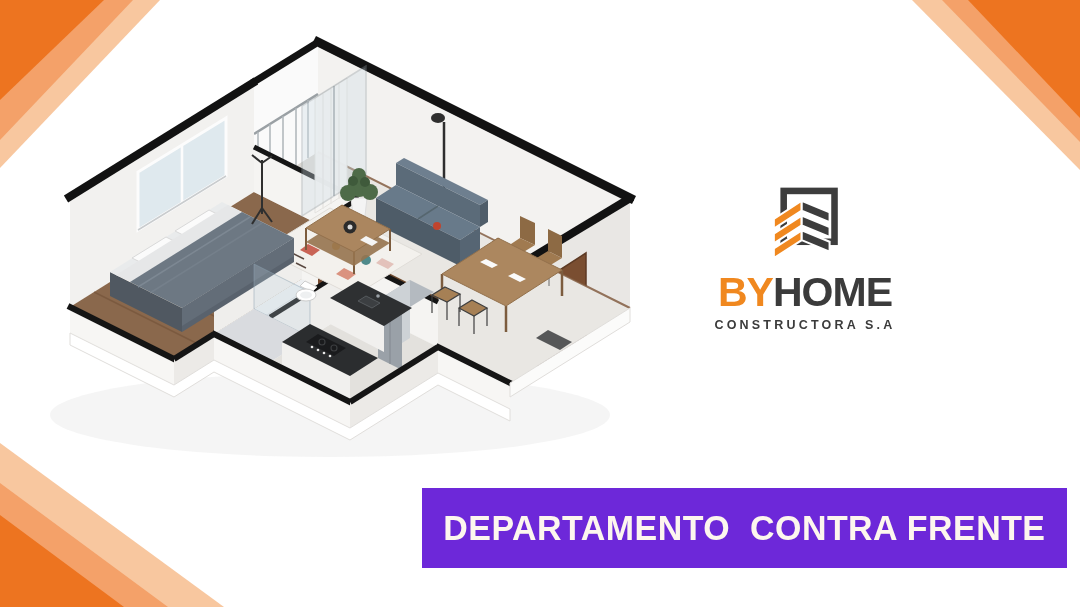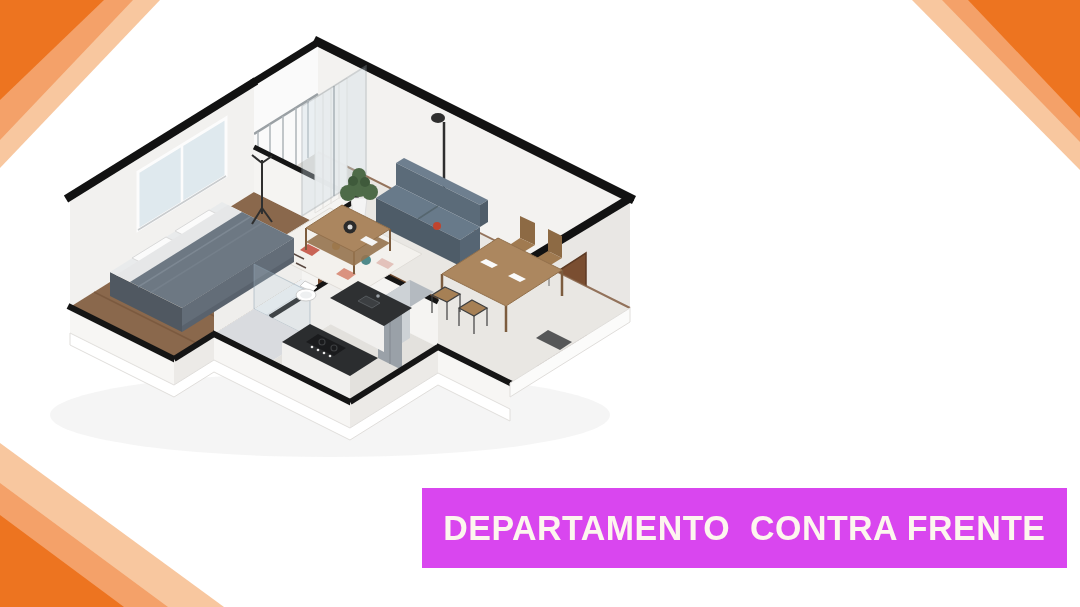--- a/index.html
+++ b/index.html
@@ -17,21 +17,21 @@
   .brand-name{font-size:41px;font-weight:bold;letter-spacing:-1px;line-height:1.0;}
   .brand-name .by{color:#F0881F;}
   .brand-name .home{color:#3B3B3B;}
   .brand-sub{font-size:12.5px;font-weight:bold;letter-spacing:3.2px;color:#3B3B3B;margin-top:5px;}
   .project-title{
     position:absolute;left:587px;top:429px;
     font-size:37px;font-weight:bold;color:#E8802B;letter-spacing:0.5px;
   }
   .banner{
     position:absolute;left:422px;top:488px;width:645px;height:80px;
-    background:#d946ef;display:flex;align-items:center;justify-content:center;
+    background:#6d28d9;display:flex;align-items:center;justify-content:center;
   }
   .banner span{
     color:#FDF6EE;font-size:35px;font-weight:bold;letter-spacing:0.5px;white-space:pre;
     transform:scaleX(0.97);
   }
 </style>
 </head>
 <body>
 
 <div class="canvas">
@@ -270,19 +270,34 @@
       <line x1="212" y1="333" x2="352" y2="403" stroke="#151515" stroke-width="6"></line>
       <polygon points="350,402 438,347 438,373 350,428" fill="#ECEAE7"></polygon>
       <line x1="350" y1="402" x2="438" y2="347" stroke="#151515" stroke-width="6"></line>
       <polygon points="438,347 510,383 510,409 438,373" fill="#F7F6F4"></polygon>
       <line x1="436" y1="346" x2="512" y2="384" stroke="#151515" stroke-width="6"></line>
       <path d="M70,333 L174,385 L214,360 L350,428 L438,373 L510,409 L510,421 L438,385 L350,440 L214,372 L174,397 L70,345 Z" fill="#FFFFFF" stroke="#E0DEDB" stroke-width="1"></path>
       <polygon points="510,383 630,308 630,322 510,397" fill="#FBFBFA" stroke="#E0DEDB" stroke-width="1"></polygon>
     </g>
   </svg>
 
+  <div class="brand">
+    <svg class="brand-icon" width="82" height="82" viewBox="0 0 100 100">
+      <rect x="24" y="6" width="62" height="62" fill="none" stroke="#3D3D3D" stroke-width="8"></rect>
+      <g stroke="#FFFFFF" stroke-width="2.5">
+        <polygon points="12,40 46,18 46,30 12,52" fill="#F0881F"></polygon>
+        <polygon points="46,18 80,32 80,44 46,30" fill="#3D3D3D"></polygon>
+        <polygon points="12,58 46,36 46,48 12,70" fill="#F0881F"></polygon>
+        <polygon points="46,36 80,50 80,62 46,48" fill="#3D3D3D"></polygon>
+        <polygon points="12,76 46,54 46,66 12,88" fill="#F0881F"></polygon>
+        <polygon points="46,54 80,68 80,80 46,66" fill="#3D3D3D"></polygon>
+      </g>
+    </svg>
+    <div class="brand-name"><span class="by">BY</span><span class="home">HOME</span></div>
+    <div class="brand-sub">CONSTRUCTORA S.A</div>
+  </div>
 
 
   <div class="banner">
     <span>DEPARTAMENTO  CONTRA FRENTE</span>
   </div>
 
 </div>
 
 </body></html>

